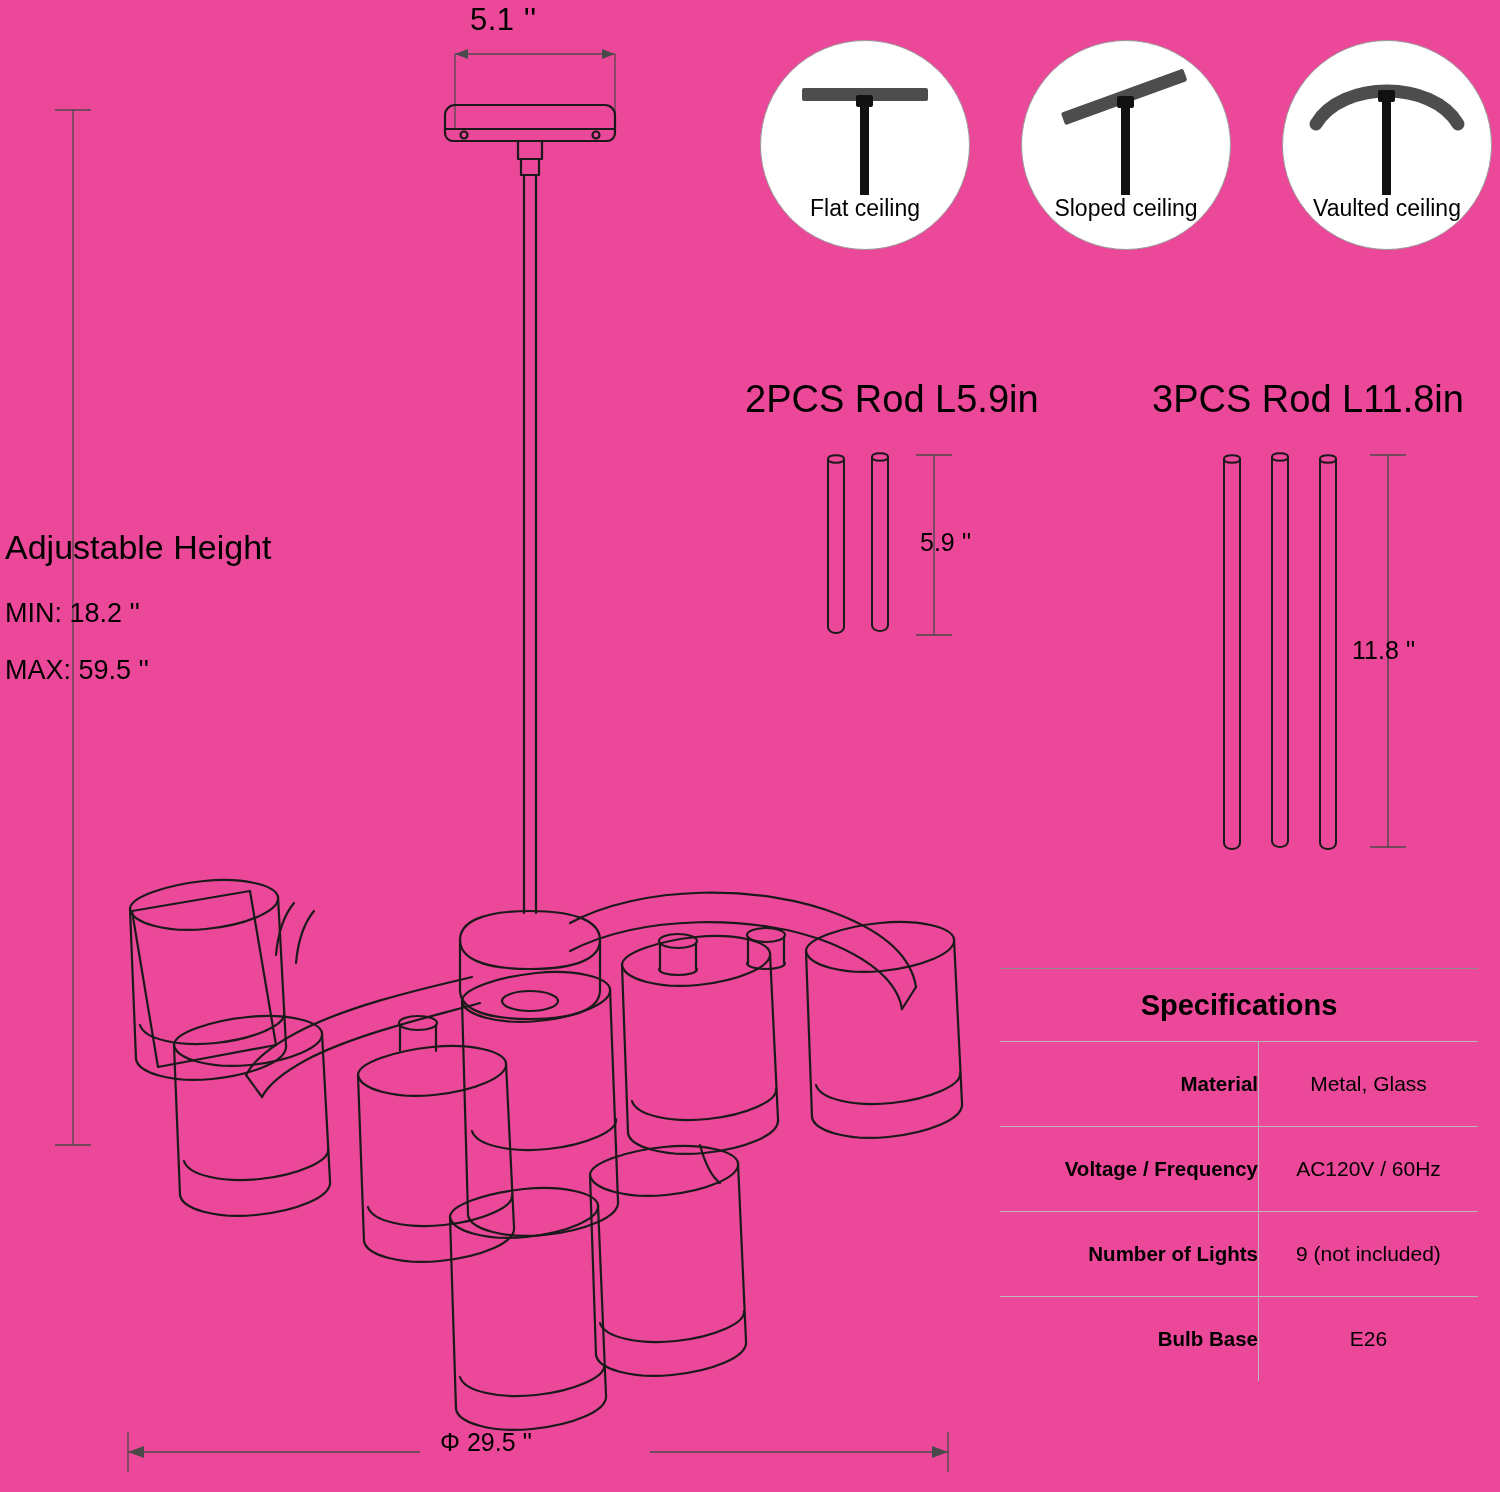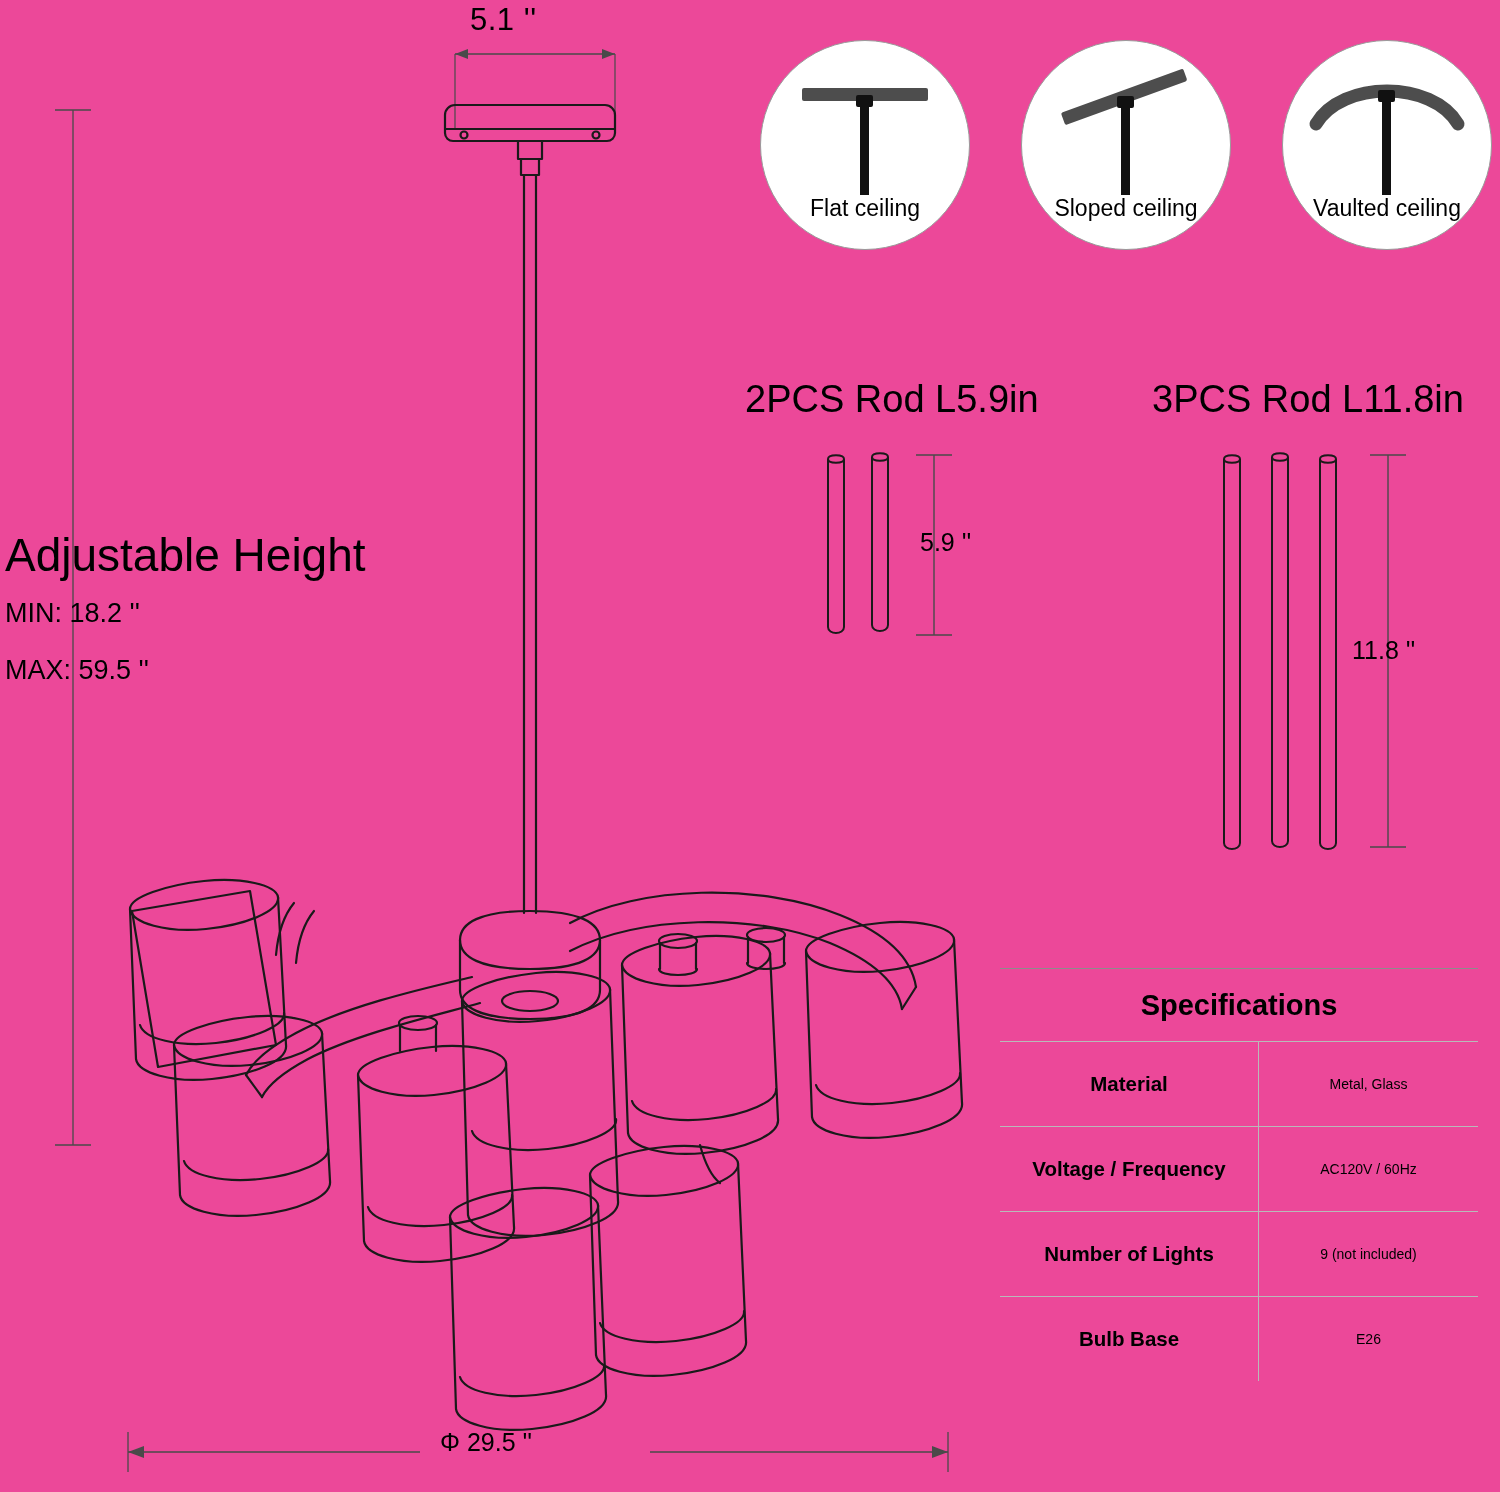--- a/index.html
+++ b/index.html
@@ -21,21 +21,21 @@
   .abs { position: absolute; }
   svg { display: block; overflow: visible; }
 
   
   .dim-label {
     font-size: 31px;
     letter-spacing: 0.5px;
     white-space: nowrap;
   }
   .adj-title {
-    font-size: 46px;
+    font-size: 34px;
     white-space: nowrap;
   }
   .adj-line {
     font-size: 27px;
     white-space: nowrap;
   }
   .rod-title {
     font-size: 38px;
     white-space: nowrap;
   }
@@ -86,31 +86,31 @@
     text-align: center;
     font-size: 29px;
     font-weight: bold;
     height: 72px;
     border-left: none !important;
     border-right: none !important;
     border-top: 1.6px solid #8c8c8c !important;
   }
   .spec-key {
     width: 258px;
-    text-align: center;
+    text-align: right;
     font-weight: bold;
     font-size: 20.5px;
     height: 84px;
     padding: 6px 10px;
     border-left: none !important;
     line-height: 1.25;
   }
   .spec-val {
     text-align: center;
-    font-size: 14px;
+    font-size: 21px;
     height: 84px;
     padding: 6px 10px;
     border-right: none !important;
   }
   .spec-table tr:last-child .spec-key,
   .spec-table tr:last-child .spec-val {
     border-bottom: none;
   }
 </style>
 </head>

